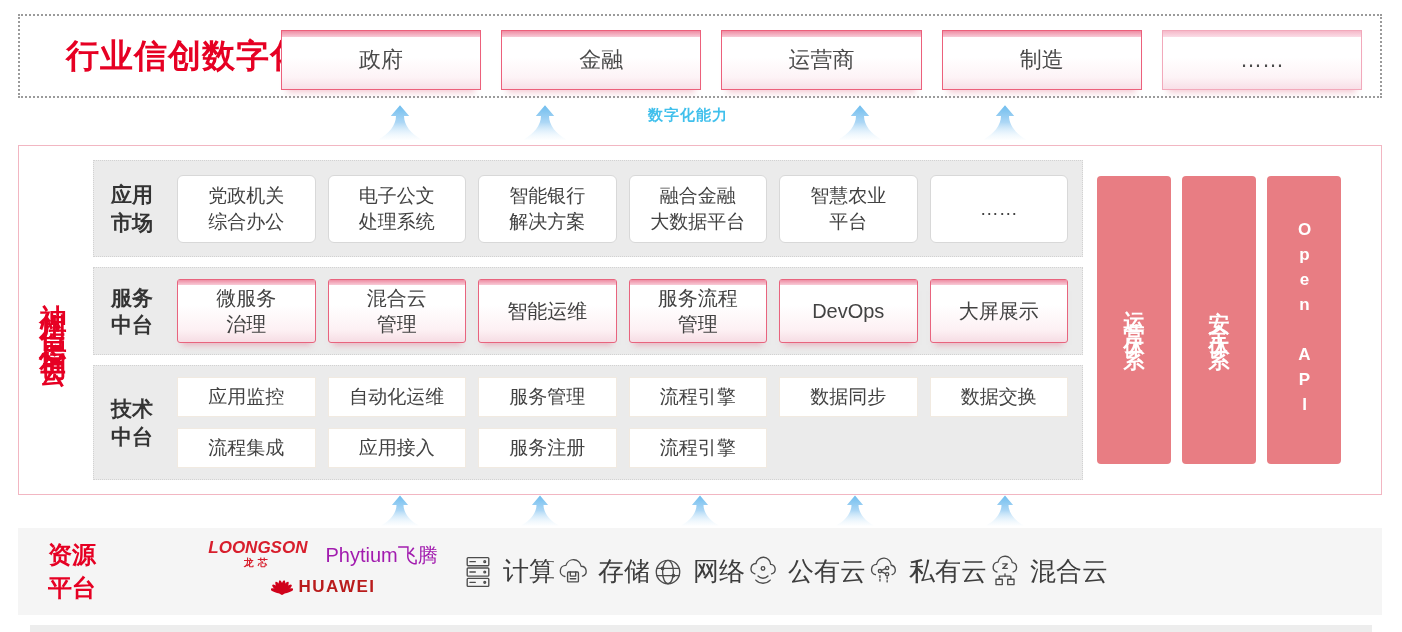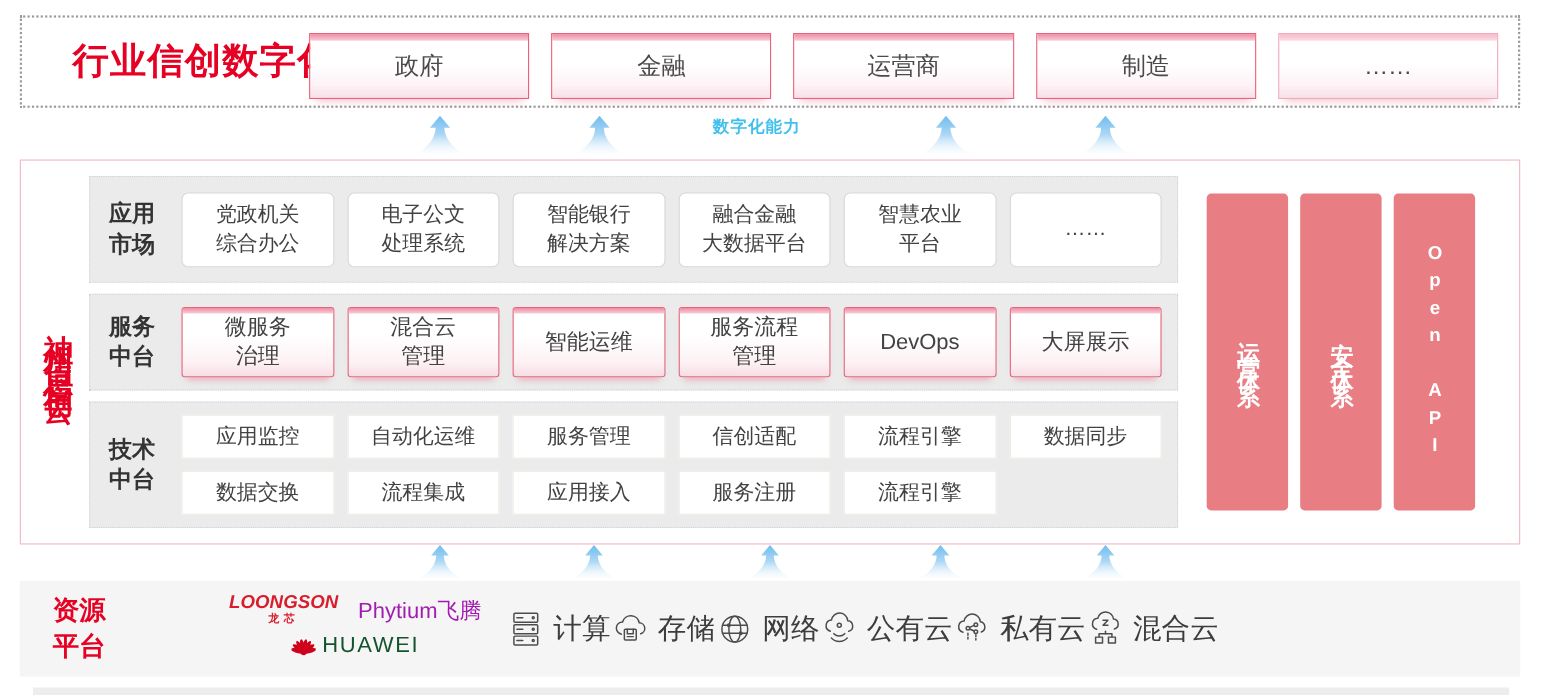--- a/index.html
+++ b/index.html
@@ -26,21 +26,21 @@
   .cap-label { position:absolute; left:648px; top:106px; font-size:15px; font-weight:bold;
                color:#41c0ec; letter-spacing:1px; white-space:nowrap; }
 
   
   .main-box { position:absolute; left:18px; top:145px; width:1364px; height:350px;
               border:1px solid #f2b6c2; box-sizing:border-box; background:#fff; }
   .v-title { position:absolute; left:16px; top:18px; height:305px;
              writing-mode:vertical-lr; text-orientation:upright;
              font-size:27px; font-weight:bold; color:#e60023; letter-spacing:10px;
              display:flex; align-items:center; justify-content:center; }
-  .mrow { position:absolute; left:62px; width:990px; background:#ebebeb;
+  .mrow { position:absolute; left:74px; width:990px; background:#ebebeb;
           border:1px dotted #d2d2d2; box-sizing:border-box; display:flex; align-items:center; }
   .mrow1 { top:14px;  height:97px; }
   .mrow2 { top:121px; height:88px; }
   .mrow3 { top:219px; height:115px; }
   .row-label { width:54px; margin-left:17px; font-size:21px; font-weight:bold; color:#333;
                line-height:1.3; white-space:pre-line; flex:none; }
   .row-boxes { flex:1; display:flex; gap:12px; margin:0 14px 0 12px; }
   .app-box { flex:1; height:66px; background:#fff; border:1px solid #d8d8d8; border-radius:6px;
              display:flex; align-items:center; justify-content:center; text-align:center;
              font-size:19px; color:#424242; line-height:1.32; white-space:pre-line; }
@@ -63,21 +63,21 @@
   
   .res-box { position:absolute; left:18px; top:528px; width:1364px; height:87px; background:#f5f5f5; }
   .res-label { position:absolute; left:30px; top:50%; transform:translateY(-50%);
                font-size:24px; font-weight:bold; color:#e60023; line-height:1.4; white-space:pre-line; }
   .logos { position:absolute; left:188px; top:11px; width:234px; }
   .logos-row1 { display:flex; align-items:flex-start; justify-content:center; gap:18px; }
   .loongson { color:#d81e2c; font-style:italic; font-weight:bold; font-size:17px; line-height:1; text-align:center; }
   .loongson .cn { display:block; font-size:10px; font-style:normal; letter-spacing:4px; margin-top:2px; }
   .phytium { color:#a21caf; font-weight:normal; font-size:20px; margin-top:3px; }
   .logos-row2 { margin-top:7px; display:flex; align-items:center; justify-content:center; gap:6px; }
-  .huawei-text { font-size:20px; font-weight:normal; color:#14532d; letter-spacing:1.5px; }
+  .huawei-text { font-size:17px; font-weight:bold; color:#b91c1c; letter-spacing:1.5px; }
   .res-items { position:absolute; left:442px; right:34px; top:0; height:100%;
                display:flex; align-items:center; justify-content:flex-start; }
   .res-item { display:flex; align-items:center; gap:7px; }
   .res-item svg { width:36px; height:36px; stroke:#4c4c4c; fill:none;
                   stroke-width:1.5; stroke-linecap:round; stroke-linejoin:round; }
   .res-item .lbl { font-size:26px; color:#3d3d3d; }
 
   .bottom-strip { position:absolute; left:30px; top:625px; width:1342px; height:7px; background:#ededed; }
 </style>
 </head>
@@ -168,21 +168,20 @@
       </div>
     </div>
 
     <div class="mrow mrow3">
       <div class="row-label">技术
 中台</div>
       <div class="tech-grid">
         <div class="tech-box">应用监控</div>
         <div class="tech-box">自动化运维</div>
         <div class="tech-box">服务管理</div>
-        <div class="tech-box">信创适配</div>
         <div class="tech-box">流程引擎</div>
         <div class="tech-box">数据同步</div>
         <div class="tech-box">数据交换</div>
         <div class="tech-box">流程集成</div>
         <div class="tech-box">应用接入</div>
         <div class="tech-box">服务注册</div>
         <div class="tech-box">流程引擎</div>
       </div>
     </div>
 

